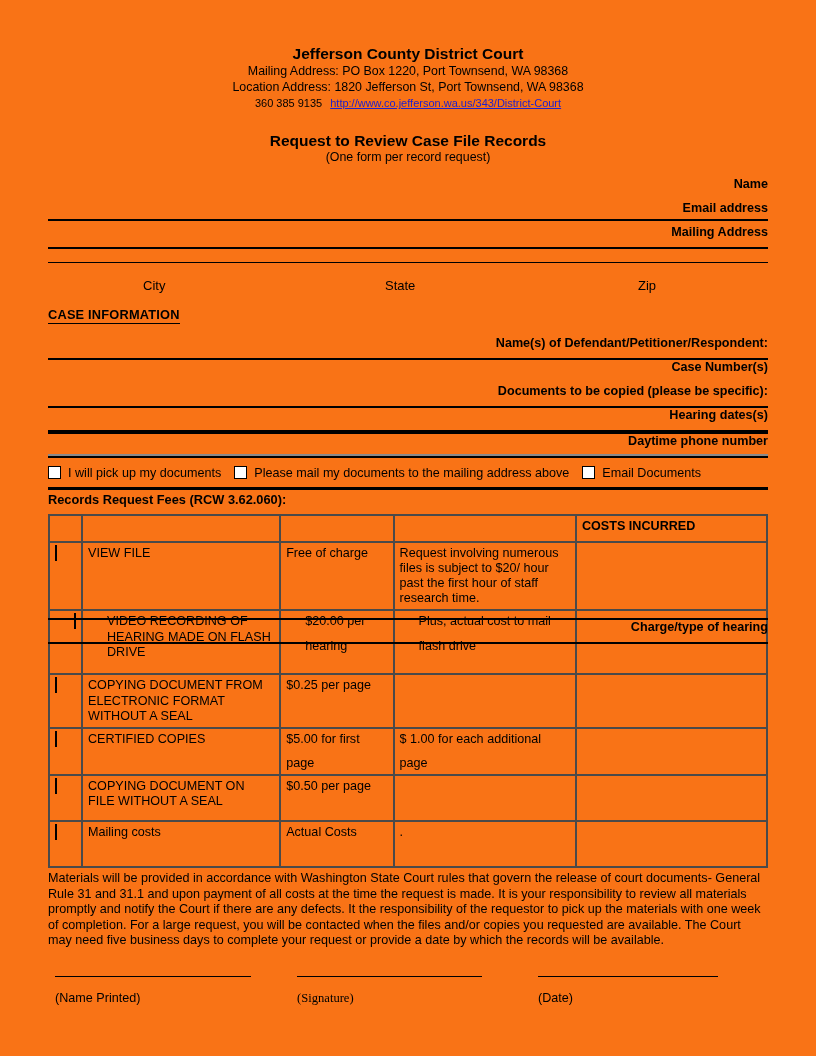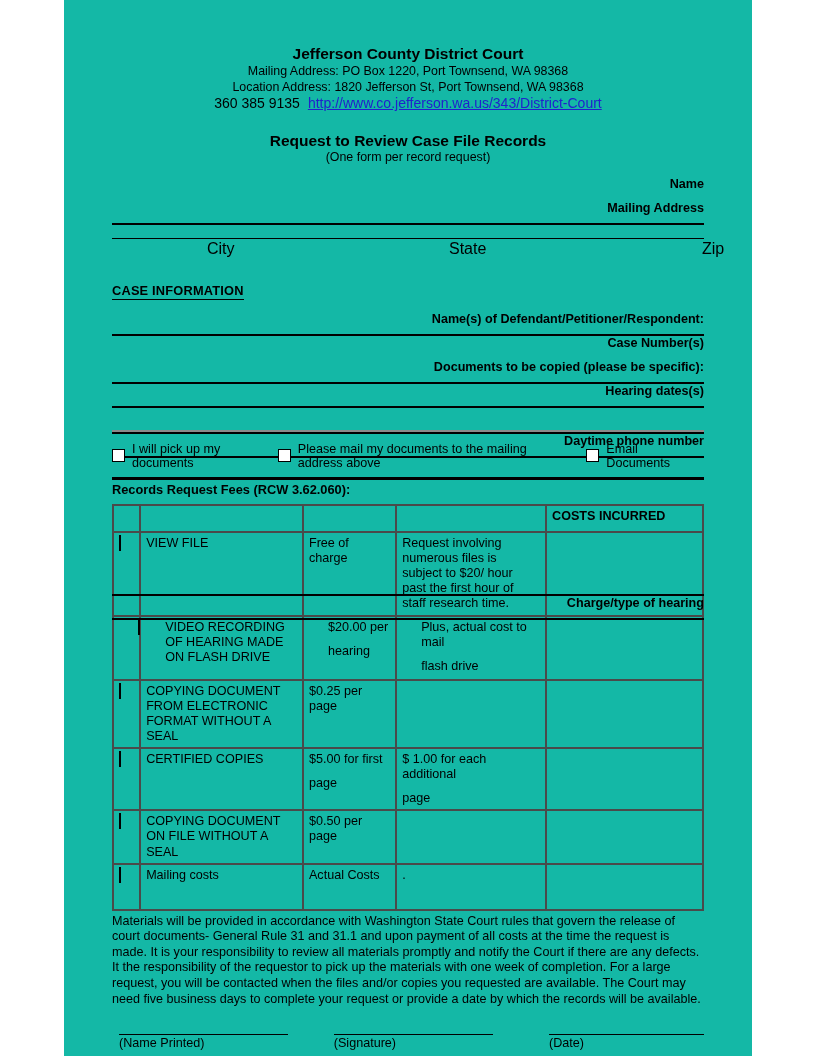--- a/index.html
+++ b/index.html
@@ -1,46 +1,46 @@
 <!DOCTYPE html>
 <html><head>
 <meta charset="utf-8">
 <style>
   * { box-sizing: border-box; margin: 0; padding: 0; }
   body { background: #ffffff; font-family: "Liberation Sans", sans-serif; color: #000; }
   .page {
-    width: 688px; height: 1056px; margin: 0 auto; background: #14b8a6;
+    width: 816px; height: 1056px; margin: 0 auto; background: #f97316;
     padding: 44px 48px 0 48px; overflow: hidden; position: relative;
   }
   
   .hdr { text-align: center; }
   .court-name { font-size: 15.5px; font-weight: bold; line-height: 19px; }
   .addr { font-size: 12.4px; line-height: 16px; }
-  .phone-line { font-size: 14px; line-height: 17px; }
+  .phone-line { font-size: 11px; line-height: 17px; }
   .phone-line a { color: #2121cc; text-decoration: underline; margin-left: 8px; }
   .form-title { font-size: 15.5px; font-weight: bold; margin-top: 19px; line-height: 19px; }
   .form-subtitle { font-size: 12.4px; line-height: 15px; }
   
   .sec-heading {
     display: inline-block; font-size: 12.8px; font-weight: bold;
     border-bottom: 1.5px solid #000; padding-bottom: 1px; letter-spacing: .2px;
   }
   .sec-requestor { margin-top: 20px; }
   .sec-case { margin-top: 17px; }
   
   .frow { display: flex; align-items: flex-end; height: 20px; margin-top: 4px; font-size: 12.6px; flex-direction: column; }
   .frow.first { margin-top: 12px; }
   .flabel { font-weight: bold; white-space: nowrap; }
   .wline { border-bottom: 2px solid #000; flex: 1 1 auto; align-self: stretch; }
   .wline.fixed245 { flex: 0 0 243px; }
   .wline.fixed248 { flex: 0 0 246px; }
   .gap8 { flex: 0 0 8px; }
   
   .csz { margin-top: 17px; position: relative; height: 26px; border-top: 1.6px solid #000; }
-  .csz span { position: absolute; top: 1px; font-size: 16px; }
+  .csz span { position: absolute; top: 15px; font-size: 13px; }
   .csz .c-city { left: 95px; }
   .csz .c-state { left: 337px; }
   .csz .c-zip { left: 590px; }
   
   .gray-rule { border-top: 3px solid #8a8a8a; margin-top: 26px; }
   .delivery { display: flex; align-items: center; margin-top: 9px; font-size: 12.6px; }
   .opt { display: flex; align-items: center; margin-right: 13px; }
   .cb { width: 13px; height: 13px; border: 1.6px solid #000; background: #fff; flex: 0 0 13px; }
   .opt .cb { margin-right: 7px; margin-top: -2px; }
   .black-rule { border-top: 3px solid #000; margin-top: 7px; }
@@ -53,23 +53,23 @@
   tr.hrow td { height: 27px; }
   td.costs-hdr { font-weight: bold; font-size: 12.8px; }
   tr.r1 td { height: 62px; } tr.r2 td { height: 64px; padding-left: 24px; } tr.r3 td,
   tr.r4 td, tr.r5 td, tr.r6 td { height: 46px; }
   td.cbcell .cb { margin-top: 1px; }
   .line2 { margin-top: 9px; }
   
   .legal { font-size: 12.6px; line-height: 15.6px; margin-top: 3px; text-align: left; }
   
   .sig { display: flex; margin-top: 27px; padding-left: 7px; }
-  .sig-block { border-top: 1.6px solid #000; font-size: 12.6px; padding-top: 1px; }
+  .sig-block { border-top: 1.6px solid #000; font-size: 12.6px; padding-top: 14px; }
   .sig-name { width: 196px; margin-right: 46px; }
-  .sig-sign { width: 185px; margin-right: 56px; }
+  .sig-sign { width: 185px; margin-right: 56px; font-family: Liberation Serif, serif; }
   .sig-date { width: 180px; }
 </style>
 </head>
 <body>
 
 <div class="page">
 
   <div class="hdr">
     <div class="court-name">Jefferson County District Court</div>
     <div class="addr">Mailing Address: PO Box 1220, Port Townsend, WA 98368</div>
@@ -83,20 +83,24 @@
 
 
   <div class="frow first">
     <span class="flabel">Name</span>
     <span class="wline fixed245"></span>
     <span class="flabel">Daytime phone number</span>
     <span class="gap8"></span>
     <span class="wline"></span>
   </div>
 
+  <div class="frow">
+    <span class="flabel">Email address</span>
+    <span class="wline"></span>
+  </div>
 
   <div class="frow">
     <span class="flabel">Mailing Address</span>
     <span class="gap8"></span>
     <span class="wline"></span>
   </div>
 
   <div class="csz">
     <span class="c-city">City</span>
     <span class="c-state">State</span>

